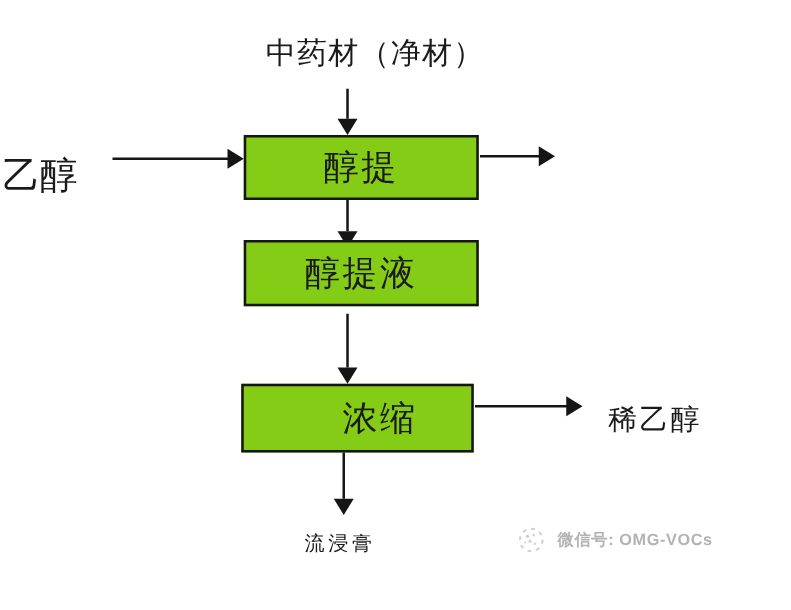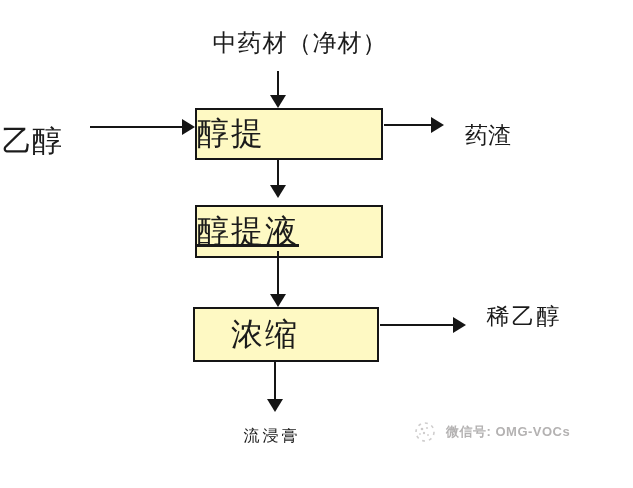--- a/index.html
+++ b/index.html
@@ -19,35 +19,36 @@
   .lbl {
     position: absolute;
     color: #1b1b1b;
     text-align: center;
     white-space: nowrap;
     line-height: 1;
   }
   .title { left: 190px; top: 31px; width: 220px; font-size: 24px; letter-spacing: 1px; }
   .lbl-ethanol { left: 2px;  top: 126px; width: 58px;  font-size: 30px; }
   .lbl-residue { left: 456px; top: 124px; width: 64px;  font-size: 23px; }
-  .lbl-dilute  { left: 478px; top: 305px; width: 92px;  font-size: 23px; letter-spacing: 2px; }
+  .lbl-dilute  { left: 478px; top: 324px; width: 92px;  font-size: 23px; letter-spacing: 2px; }
   .lbl-extract { left: 212px; top: 428px; width: 120px; font-size: 16px; letter-spacing: 3px; }
 
   .fbox {
     position: absolute;
     border: 2px solid #151515;
-    background: #fef9c3;
+    background: #84cc16;
     display: flex;
     align-items: center;
-    font-size: 32px;
+    justify-content: center;
+    font-size: 28px;
     letter-spacing: 2px;
     box-sizing: border-box;
   }
   .box-1 { left: 195px; top: 108px; width: 188px; height: 52px; }
-  .box-2 { left: 195px; top: 205px; width: 188px; height: 53px; text-decoration: underline; }
+  .box-2 { left: 195px; top: 192px; width: 188px; height: 53px; }
   .box-3 { left: 193px; top: 307px; width: 186px; height: 55px; padding-left: 36px; }
 
   .shaft-v { position: absolute; width: 2px;  background: #151515; }
   .shaft-h { position: absolute; height: 2px; background: #151515; }
   .head-down {
     position: absolute; width: 0; height: 0;
     border-left: 8px solid transparent;
     border-right: 8px solid transparent;
     border-top: 13px solid #151515;
   }
@@ -103,21 +104,20 @@
   <div class="lbl lbl-ethanol">乙醇</div>
   <div class="shaft-h h1-s"></div>
   <div class="head-right h1-h"></div>
 
   <div class="fbox box-1">
     <span>醇提</span>
   </div>
 
   <div class="shaft-h h2-s"></div>
   <div class="head-right h2-h"></div>
-  <div class="lbl lbl-residue">药渣</div>
 
   <div class="shaft-v v2-s"></div>
   <div class="head-down v2-h"></div>
 
   <div class="fbox box-2">
     <span>醇提液</span>
   </div>
 
   <div class="shaft-v v3-s"></div>
   <div class="head-down v3-h"></div>

